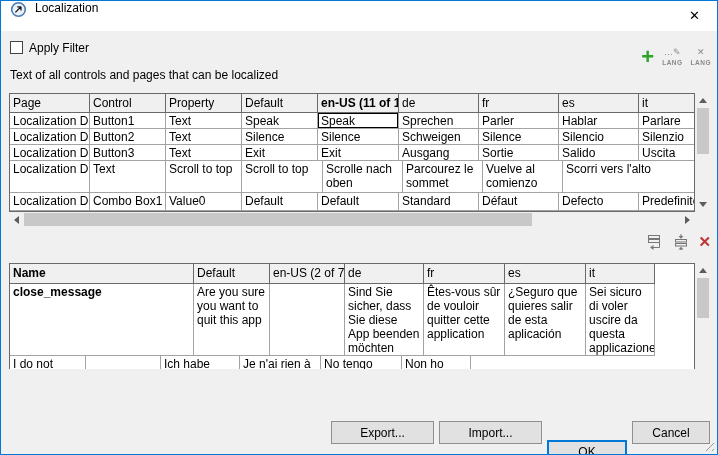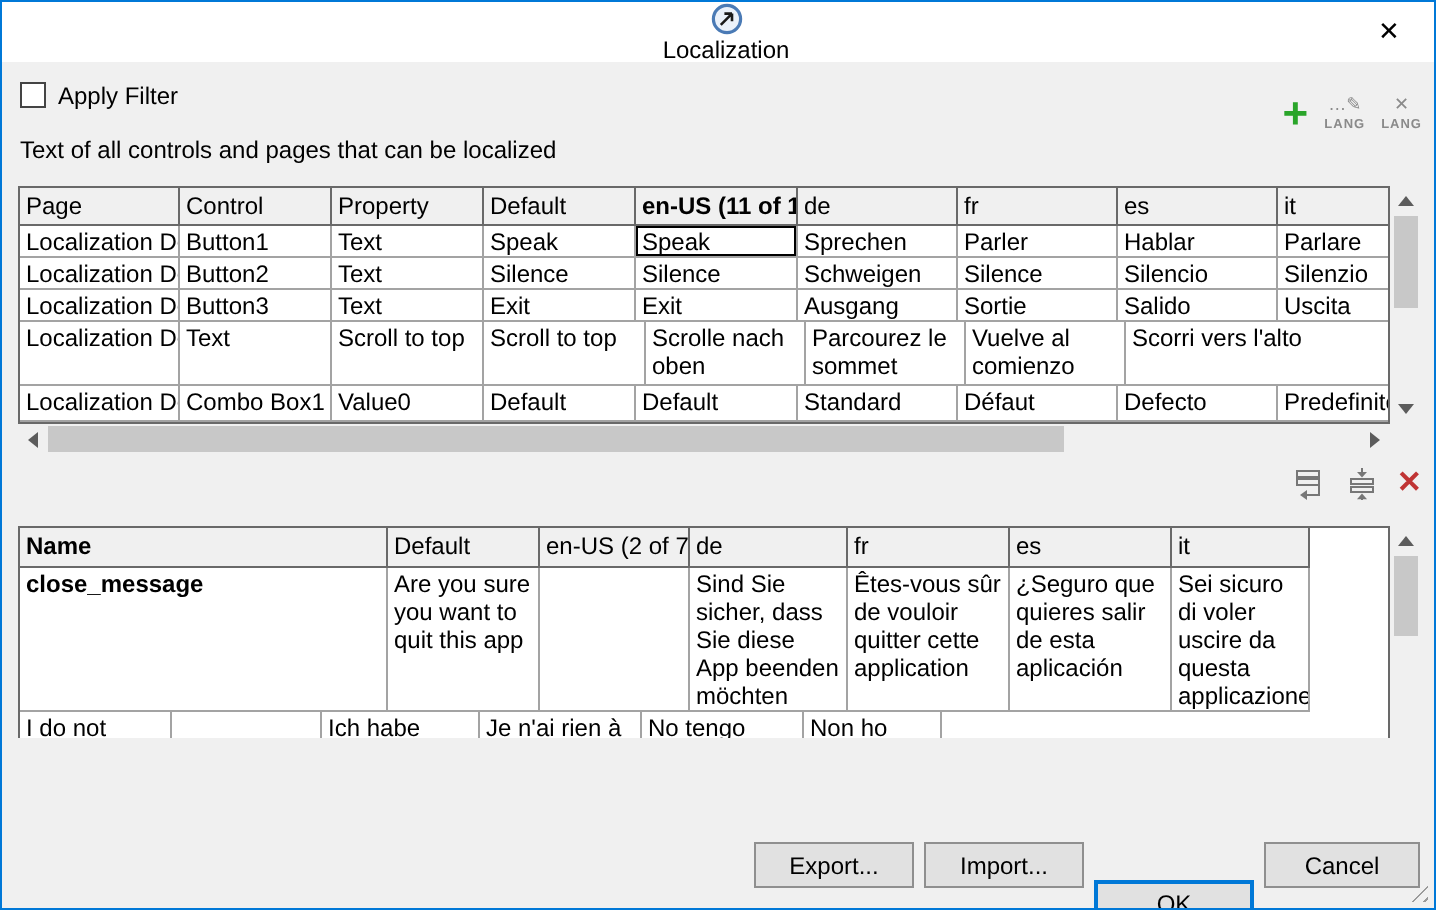--- a/index.html
+++ b/index.html
@@ -1,18 +1,18 @@
 <!DOCTYPE html>
 <html><head>
 <meta charset="utf-8">
 <style>
   html,body{margin:0;padding:0;background:#d8d8d8;font-family:"Liberation Sans",sans-serif;}
   .dialog{position:relative;width:718px;height:455px;box-sizing:border-box;border:1px solid #0078d7;background:#f0f0f0;font-size:12px;color:#000;overflow:hidden;}
   
-  .titlebar{position:absolute;left:0;top:0;right:0;height:30px;background:#ffffff;display:flex;align-items:center;flex-direction:column;}
+  .titlebar{position:absolute;left:0;top:0;right:0;height:30px;background:#ffffff;display:flex;}
   .titlebar .ticon{margin-left:9px;width:17px;height:17px;flex:0 0 auto;}
   .titlebar .ttext{margin-left:8px;font-size:12px;}
   .closebtn{position:absolute;right:0;top:0;width:45px;height:29px;display:flex;align-items:center;justify-content:center;font-size:13px;color:#000;cursor:default;}
   
   .cbrow{position:absolute;left:9px;top:40px;display:flex;align-items:flex-start;}
   .cbbox{width:13px;height:13px;background:#fff;border:1px solid #444;margin-right:6px;box-sizing:border-box;}
   
   .seclabel{position:absolute;left:9px;font-size:12px;}
   
   .tb1{position:absolute;right:6px;top:46px;display:flex;align-items:flex-end;gap:8px;}
@@ -61,21 +61,21 @@
   .sb-track-v{flex:1;width:100%;position:relative;}
   .sb-thumb-v{position:absolute;top:0;left:2px;right:2px;background:#c8c8c8;}
   .sb-track-h{flex:1;height:100%;position:relative;}
   .sb-thumb-h{position:absolute;left:0;top:1px;bottom:1px;background:#c8c8c8;}
   .tri-u{width:0;height:0;border-left:4px solid transparent;border-right:4px solid transparent;border-bottom:5px solid #5c5c5c;}
   .tri-d{width:0;height:0;border-left:4px solid transparent;border-right:4px solid transparent;border-top:5px solid #5c5c5c;}
   .tri-l{width:0;height:0;border-top:4px solid transparent;border-bottom:4px solid transparent;border-right:5px solid #5c5c5c;}
   .tri-r{width:0;height:0;border-top:4px solid transparent;border-bottom:4px solid transparent;border-left:5px solid #5c5c5c;}
   
   .btnbar{position:absolute;top:420px;right:7px;display:flex;gap:5px;}
-  .btn{width:80px;height:23px;background:#e1e1e1;border:1px solid #8f8f8f;box-sizing:border-box;display:flex;align-items:center;justify-content:center;font-size:12px;}
+  .btn{width:103px;height:23px;background:#e1e1e1;border:1px solid #8f8f8f;box-sizing:border-box;display:flex;align-items:center;justify-content:center;font-size:12px;}
   .btn.default{border:2px solid #0078d7;width:80px;margin-top:19px;}
   .btn.cancel{width:78px;}
   
   .grip{position:absolute;right:3px;bottom:3px;width:12px;height:12px;background:repeating-linear-gradient(135deg,transparent 0 3px,#9a9a9a 3px 4px);clip-path:polygon(100% 0,100% 100%,0 100%);}
   svg{display:block;}
 </style>
 </head>
 <body>
 
 <div class="dialog">

